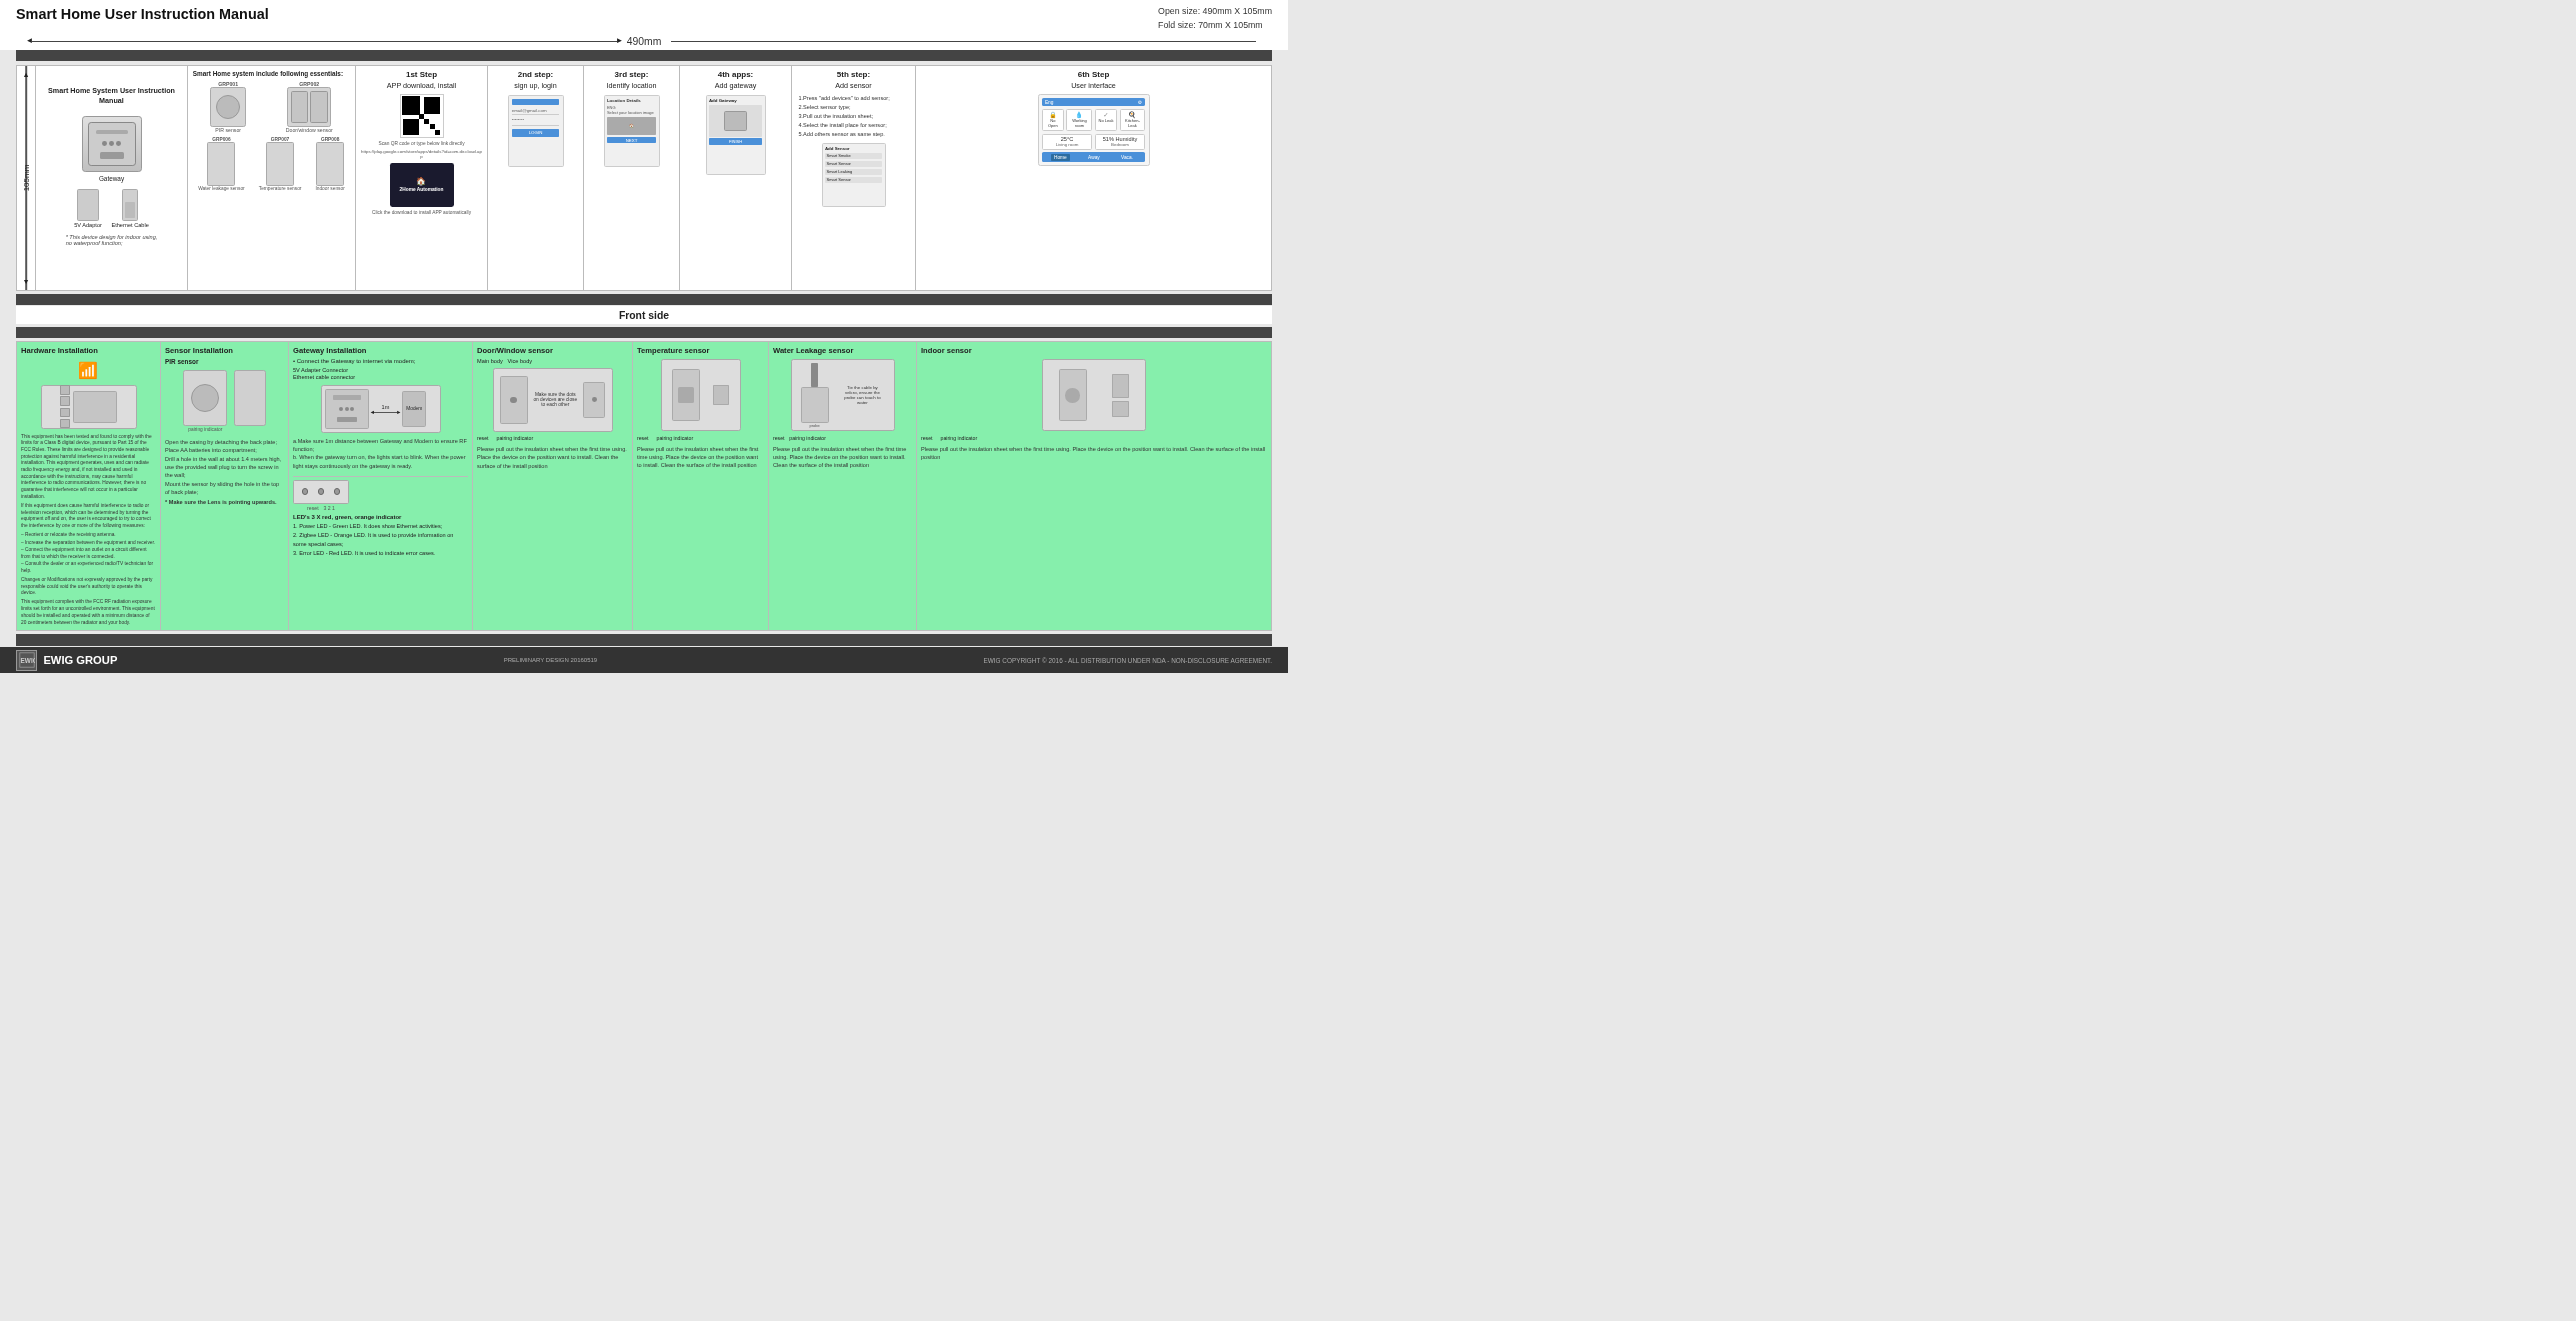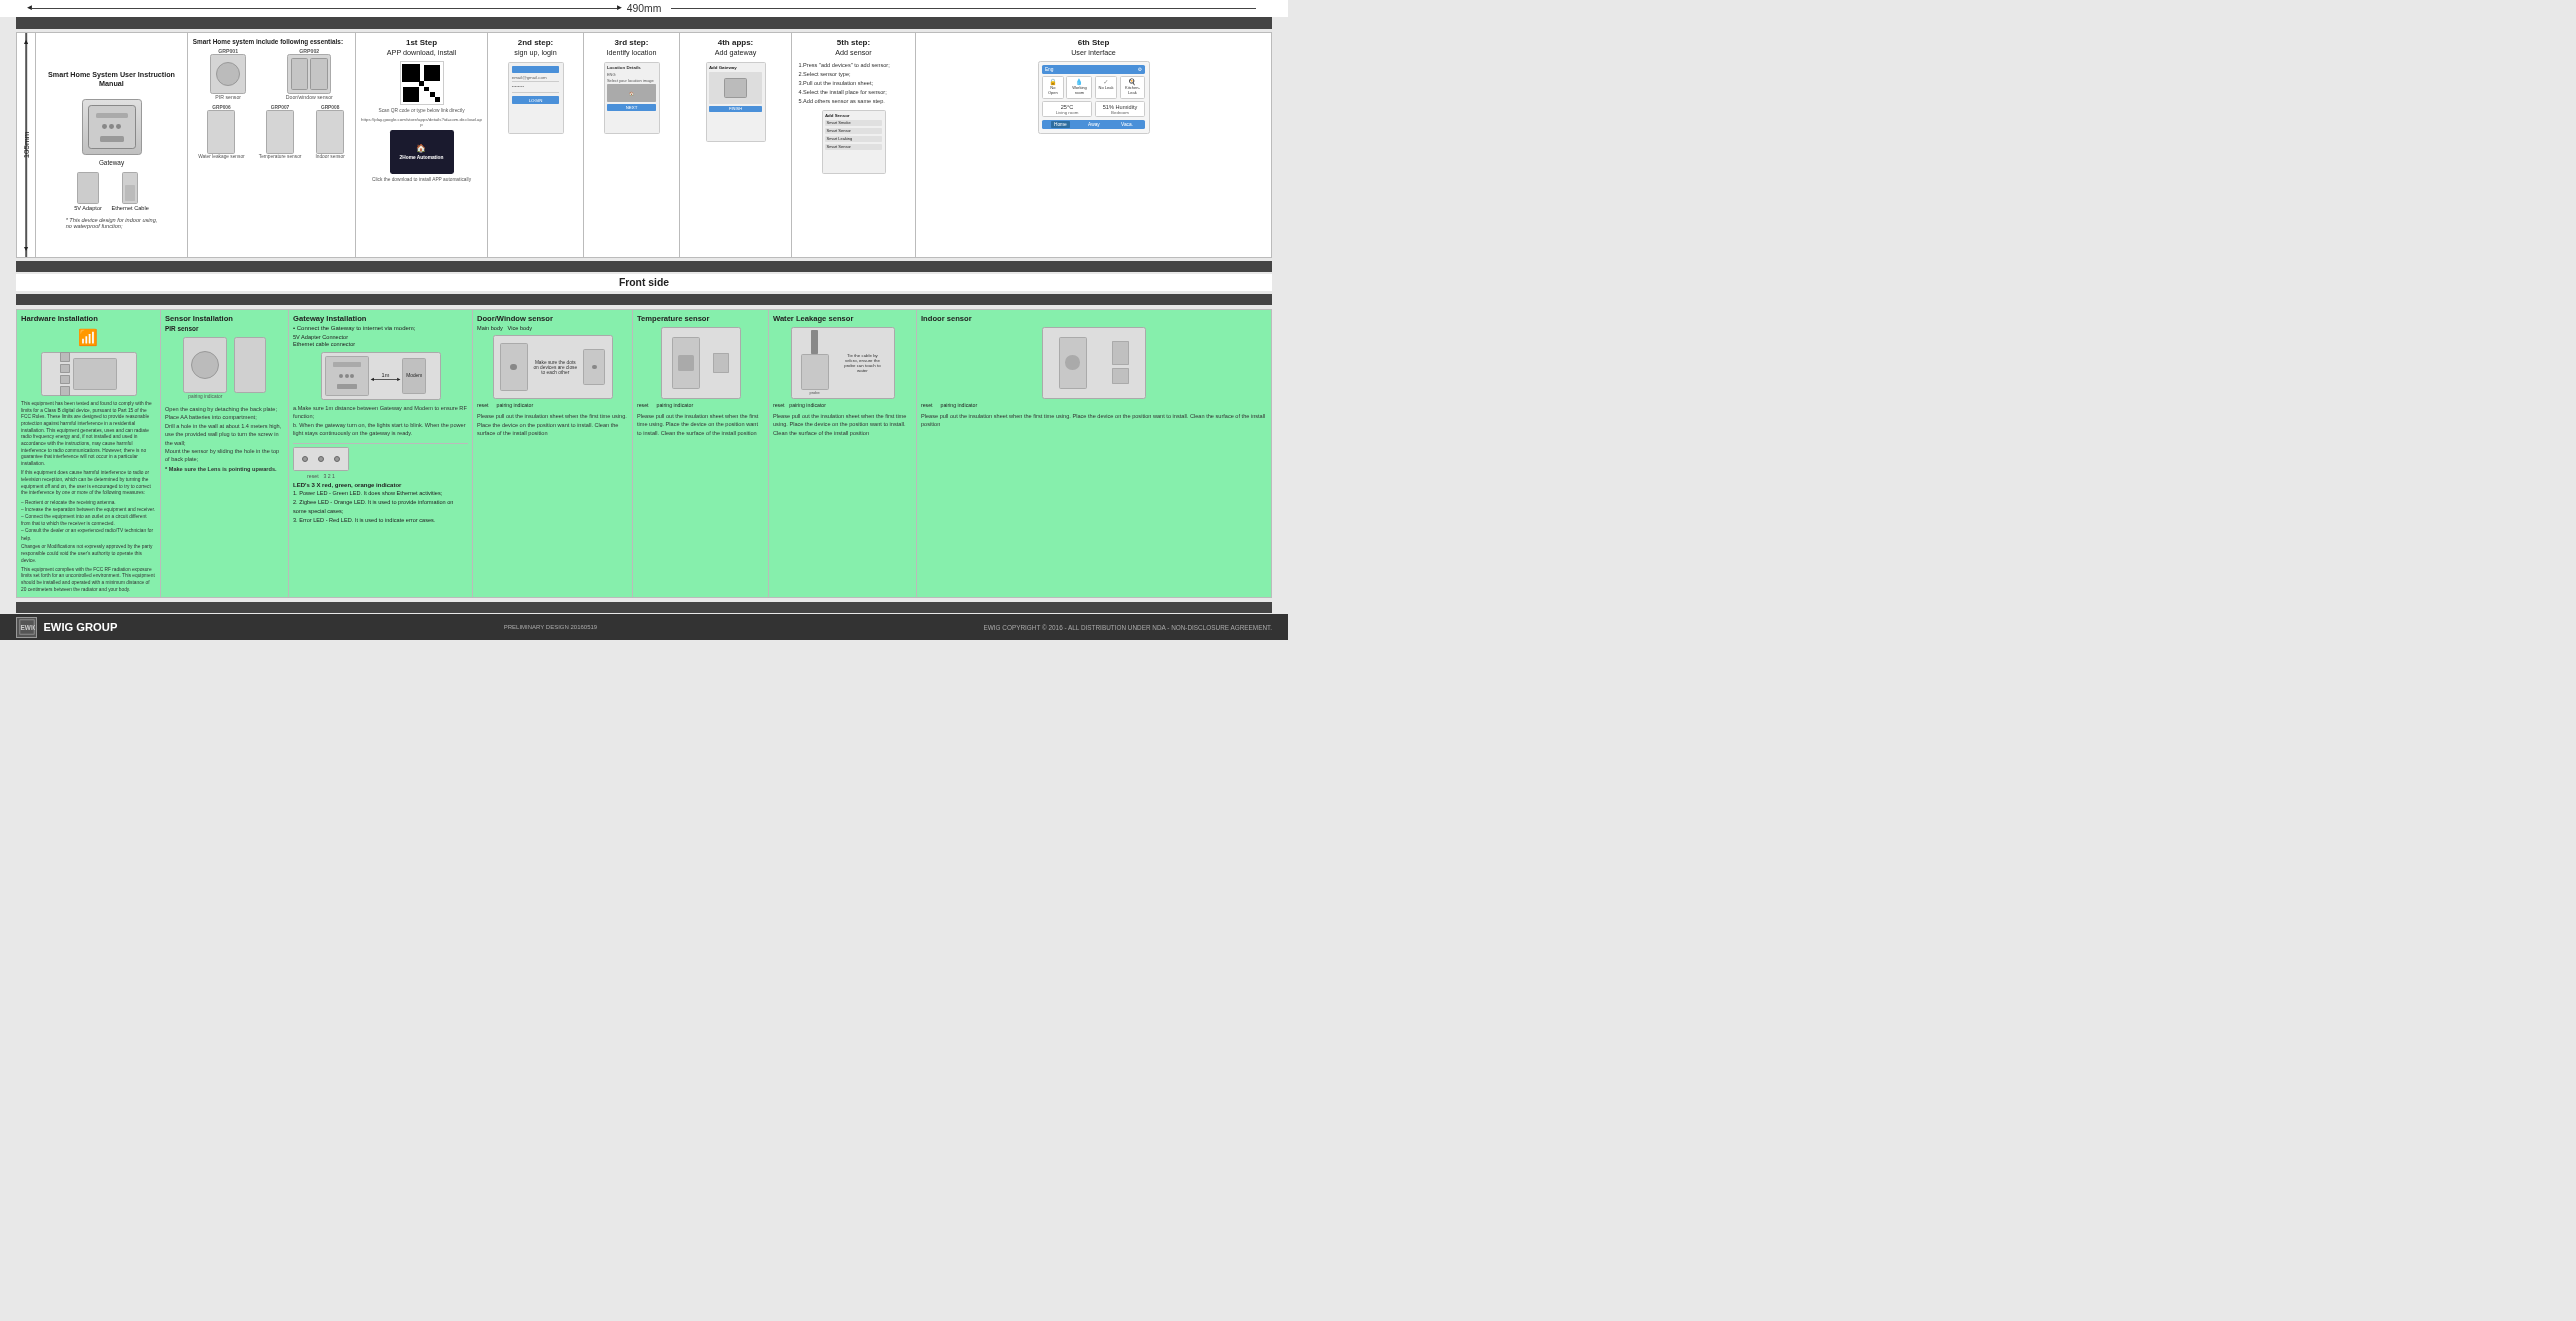--- a/index.html
+++ b/index.html
@@ -247,20 +247,27 @@
     .step-subheader {
       font-size: 7.2px;
       text-align: center;
       margin-bottom: 2.4px;
     }
   </style>
 </head>
 <body>
 
 <div class="page-wrapper">
+  <div class="header">
+    <span class="header-title">Smart Home User Instruction Manual</span>
+    <div>
+      <div style="font-size:8.8px; color:#333;">Open size:  490mm X 105mm</div>
+      <div style="font-size:8.8px; color:#333; margin-top:3.2px;">Fold size:   70mm X 105mm</div>
+    </div>
+  </div>
 
   <div class="arrow-line" style="background:#fff; padding: 3.2px 32px;">
     <div style="position:relative; flex:1; height:1.6px; background:#444;">
       <span style="position:absolute; left:-6.4px; top:-4.8px; font-size:8px;">◄</span>
       <span style="position:absolute; right:-6.4px; top:-4.8px; font-size:8px;">►</span>
     </div>
     <span style="font-size:10.4px; padding: 0 9.6px; color:#333;">490mm</span>
     <div style="position:relative; flex:1; height:1.6px; background:#444;"></div>
   </div>
 
@@ -271,21 +278,21 @@
     <div class="front-v-labels" style="width:19px; background:#fff; position:relative; min-height:224px;">
       <div class="v-line-full"></div>
       <span class="v-arrow v-arrow-top" style="font-size:7.2px;">▲</span>
       <span class="v-text">105mm</span>
       <span class="v-arrow v-arrow-bot" style="font-size:7.2px;">▼</span>
     </div>
 
     <div class="front-content">
 
       <div class="col col-gateway" style="width:152px; align-items:center;">
-        <div class="col-title" style="margin-top:32px; font-size:7.2px;">Smart Home System
+        <div class="col-title" style="margin-top:16px; font-size:7.2px;">Smart Home System
 User Instruction Manual</div>
         <div class="gateway-img" style="width:60px; height:56px; margin-top:8px;">
           <div style="width:48px; height:44px; background:#ccc; border-radius:3.2px; border:0.8px solid #888; display:flex; flex-direction:column; align-items:center; justify-content:space-around; padding:3.2px;">
             <div style="width:32px; height:4.8px; background:#aaa; border-radius:1.6px;"></div>
             <div style="display:flex; gap:2.4px;">
               <div style="width:4.8px; height:4.8px; background:#888; border-radius:50%;"></div>
               <div style="width:4.8px; height:4.8px; background:#888; border-radius:50%;"></div>
               <div style="width:4.8px; height:4.8px; background:#888; border-radius:50%;"></div>
             </div>
             <div style="width:24px; height:6.4px; background:#999; border-radius:1.6px;"></div>

